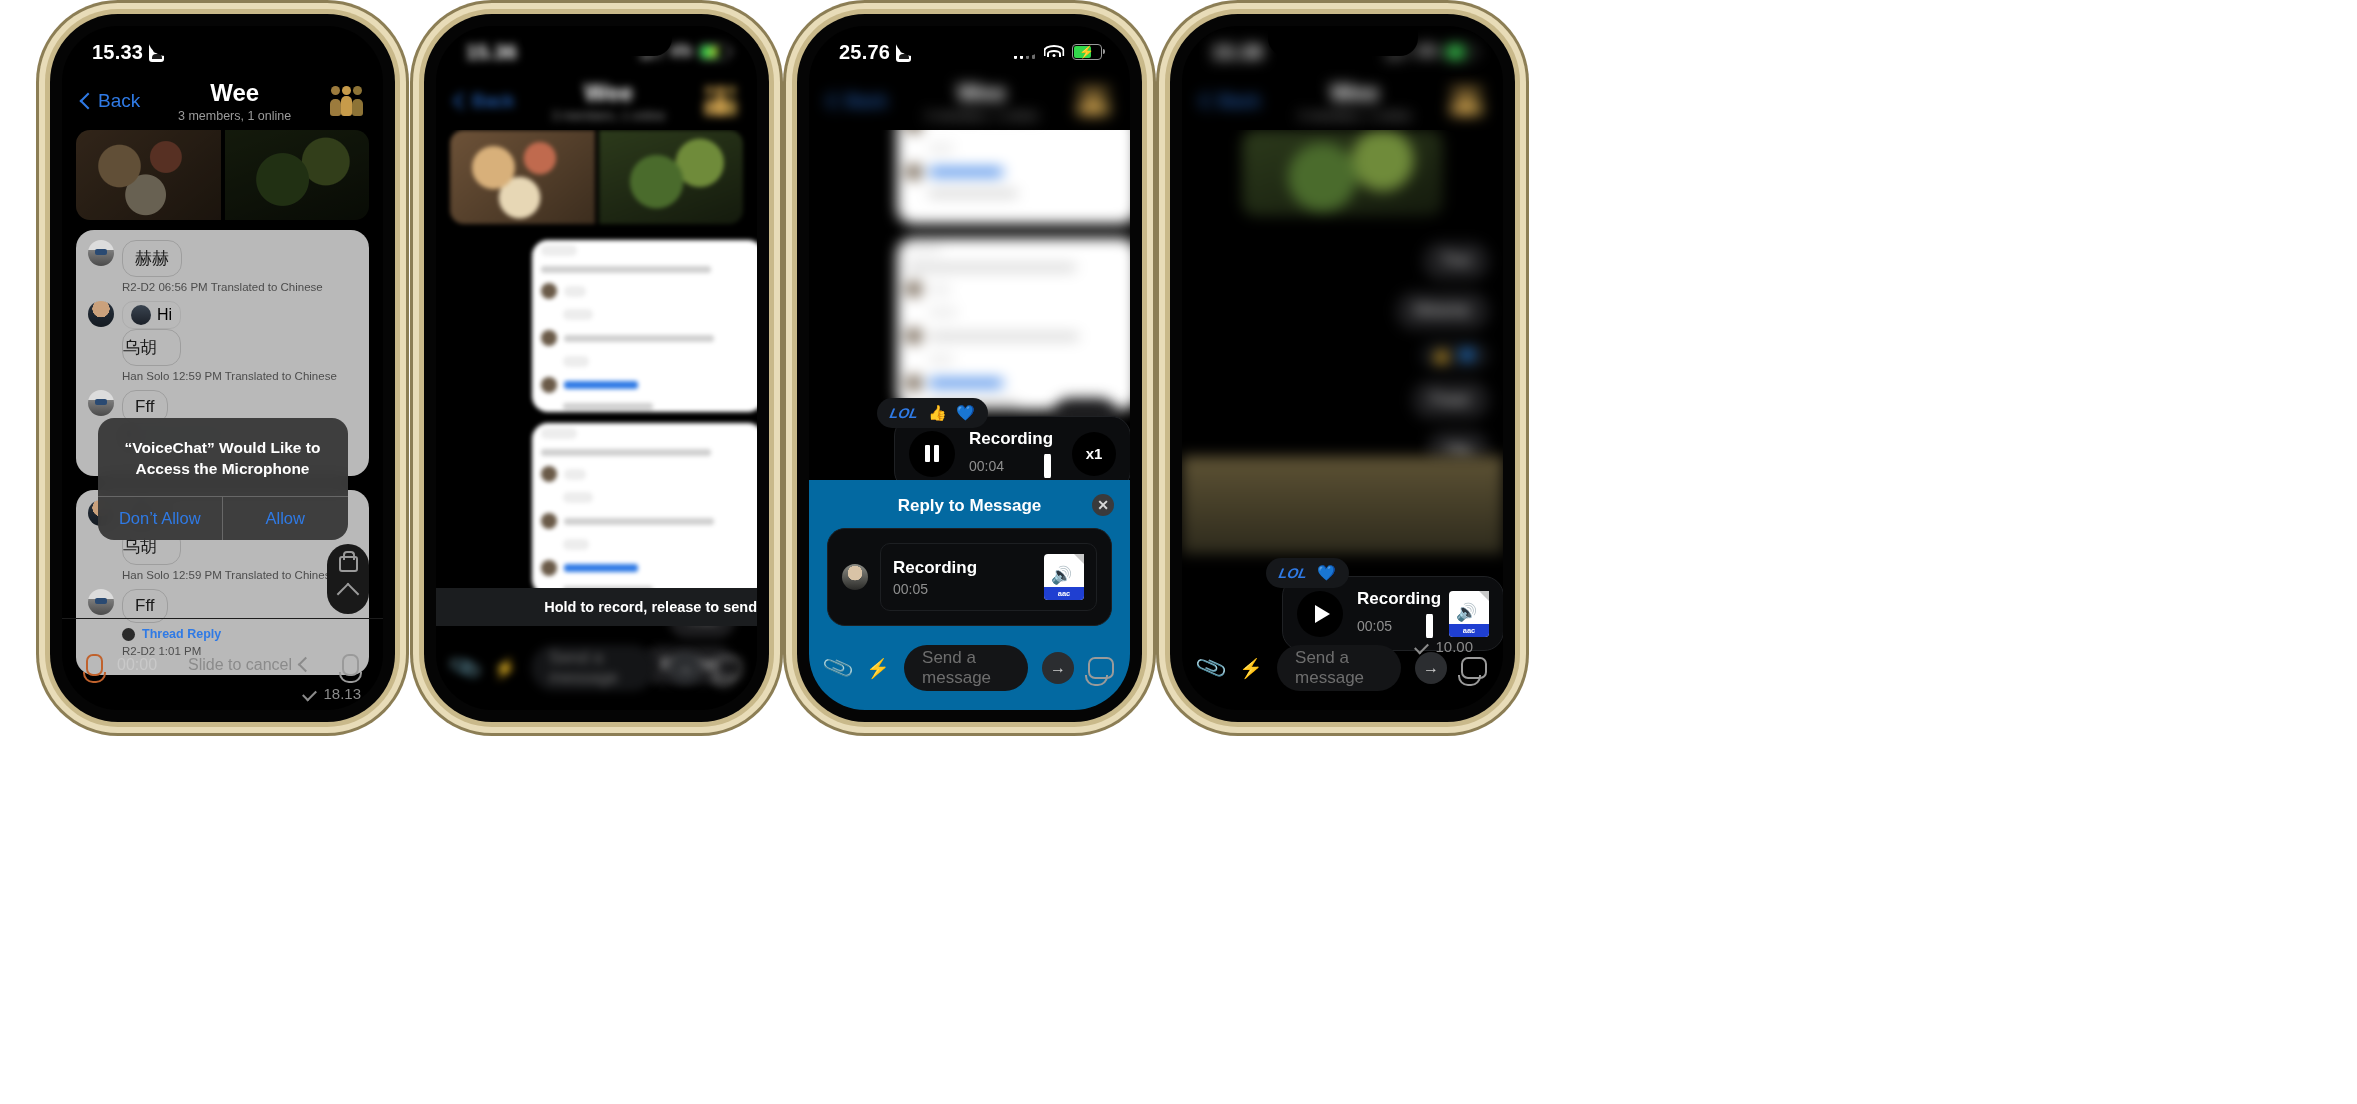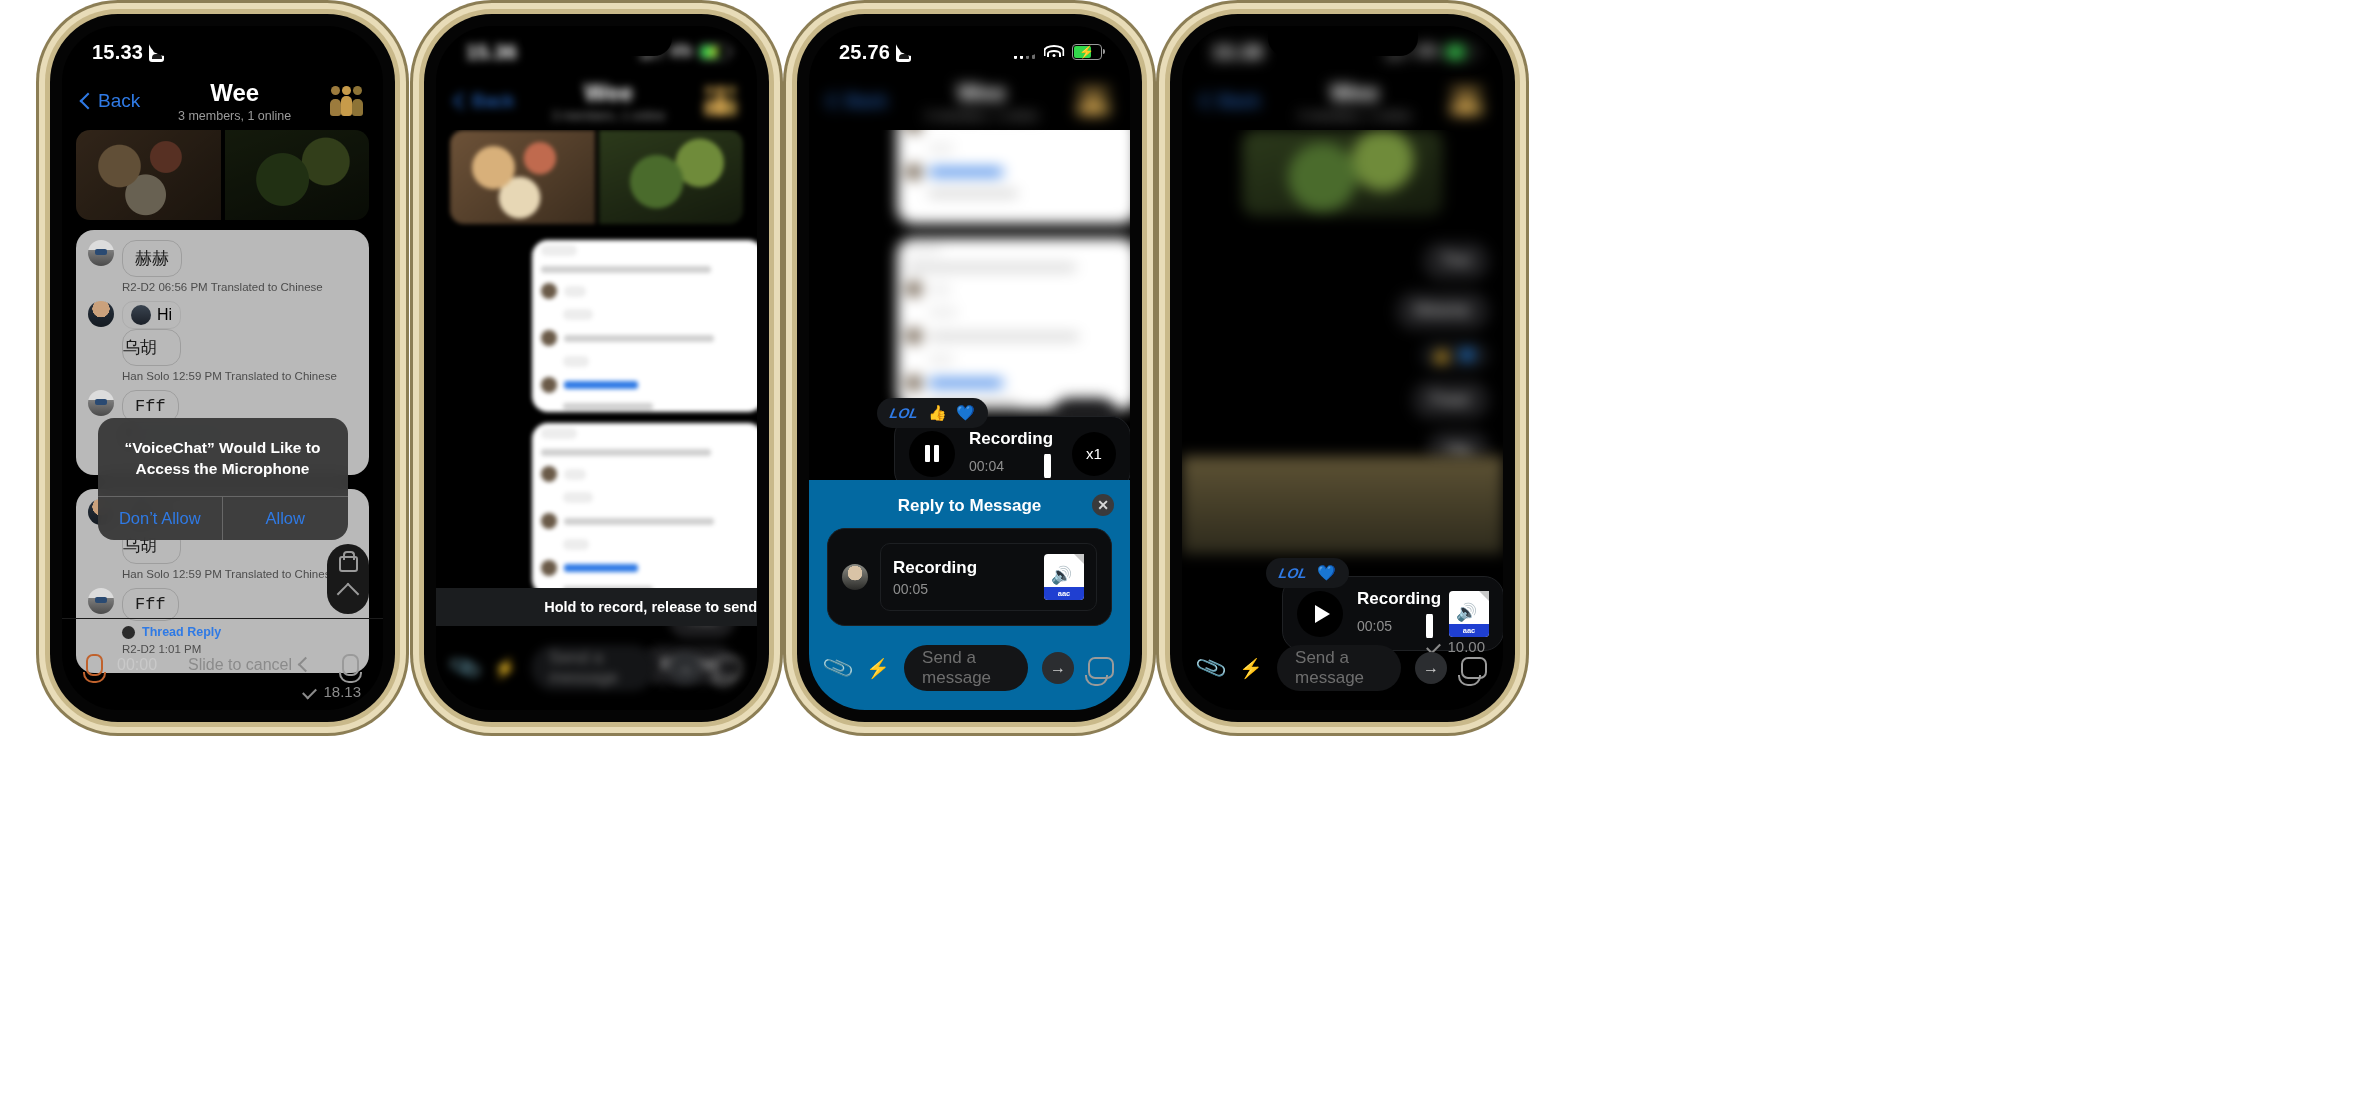--- a/index.html
+++ b/index.html
@@ -69,21 +69,21 @@
       radial-gradient(circle at 70% 35%, #6f8b3a 0 20%, transparent 21%),
       linear-gradient(160deg,#2c3a1b,#141a0d);}
 
   .msggroup{margin:0 14px 10px 14px;border-radius:18px;padding:10px 12px;box-sizing:border-box;}
   .msgrow{display:flex;align-items:flex-start;gap:8px;margin-bottom:4px;}
   .ava{width:26px;height:26px;border-radius:50%;flex:0 0 26px;background:#5a4a3a;overflow:hidden;position:relative;}
   .ava.han{background:radial-gradient(circle at 50% 30%,#caa17c 0 38%,transparent 39%),linear-gradient(#27313d,#151b22);}
   .ava.r2{background:linear-gradient(#dcdcdc 0 38%,#7d7d7d 39%,#4a4a4a 100%);}
   .ava.r2::after{content:"";position:absolute;left:7px;top:9px;width:12px;height:6px;background:#2a4a72;border-radius:2px;}
   .ava.gan{background:radial-gradient(circle at 50% 35%,#d9c3a6 0 34%,transparent 35%),linear-gradient(#8d8d86,#2a2a28);}
-  .bubble{border-radius:14px;padding:6px 12px;font-size:17px;font-family:Liberation Mono, monospace;}
+  .bubble{border-radius:14px;padding:6px 12px;font-size:17px;}
   .meta{font-size:11.5px;color:#8e8e8e;margin:2px 0 8px 34px;}
   .threadreply{display:flex;align-items:center;gap:7px;margin-left:34px;font-size:12.5px;color:#2f7ae5;font-weight:600;}
   .threaddot{width:13px;height:13px;border-radius:50%;background:#2b2b2b;}
   .mini{display:inline-flex;align-items:center;gap:6px;border:1px solid rgba(160,160,160,.5);border-radius:11px;padding:3px 8px;}
   .mini .av{width:20px;height:20px;border-radius:50%;background:linear-gradient(#3a4450,#1b2028);}
 
   
   .p1 .msggroup{background:#b9b9b9;}
   .p1 .bubble{color:#1b1b1b;background:transparent;border:1px solid rgba(0,0,0,.14);}
   .p1 .meta{color:#4c4c4c;}
@@ -136,21 +136,21 @@
   .pause i{display:block;width:5px;height:17px;background:#fff;border-radius:1px;}
   .play{width:0;height:0;border-left:15px solid #fff;border-top:9px solid transparent;border-bottom:9px solid transparent;margin-left:4px;}
   .pinfo{flex:1;min-width:0;}
   .ptitle{color:#fff;font-size:17px;font-weight:700;}
   .prow{display:flex;align-items:center;gap:10px;margin-top:5px;}
   .ptime{color:#8f8f8f;font-size:14px;font-variant-numeric:tabular-nums;}
   .wave{flex:1;height:24px;display:flex;align-items:center;gap:2px;position:relative;overflow:hidden;}
   .wave i{display:block;width:2px;border-radius:1px;background:#1f5ddb;}
   .wave i.g{background:#5a5a5a;}
   .scrub{position:absolute;width:7px;height:26px;border-radius:4px;background:#fff;}
-  .speed{width:44px;height:44px;border-radius:50%;background:#000;color:#fff;font-size:15px;font-weight:400;
+  .speed{width:44px;height:44px;border-radius:50%;background:#000;color:#fff;font-size:15px;font-weight:700;
          display:flex;align-items:center;justify-content:center;flex:0 0 44px;}
   .aacfile{width:40px;height:46px;background:#fff;border-radius:4px;position:relative;flex:0 0 40px;}
   .aacfile::before{content:"";position:absolute;right:0;top:0;border-width:0 10px 10px 0;border-style:solid;border-color:transparent #c8c8c8 transparent transparent;}
   .aacfile .spk{position:absolute;left:7px;top:11px;color:#1f3fd1;font-size:17px;}
   .aacfile .lbl{position:absolute;left:0;right:0;bottom:0;height:13px;background:#1f3fd1;color:#fff;font-size:7.5px;
                 font-weight:800;display:flex;align-items:center;justify-content:center;border-radius:0 0 4px 4px;}
 
   
   .replypanel{position:absolute;left:0;right:0;bottom:0;background:#0369a1;z-index:40;padding-bottom:84px;}
   .replyhead{display:flex;align-items:center;justify-content:center;position:relative;padding:16px 0 12px;
@@ -743,21 +743,21 @@
               <span class="scrub" style="left:72%"></span>
             </span>
           </span>
         </span>
         <span class="aacfile">
           <span class="spk">🔊</span>
           <span class="lbl">aac</span>
         </span>
       </div>
 
-      <div class="tick" style="position:absolute;right:18px;top:612px;">
+      <div class="tick" style="position:absolute;right:30px;top:612px;">
         <span class="ck"></span>
         <span>10.00</span>
       </div>
 
       <div class="composer">
         <span class="clip">📎</span>
         <span class="bolt2">⚡</span>
         <div class="field">Send a message</div>
         <span class="sendbtn">→</span>
         <span class="micbtn micico grey"></span>

